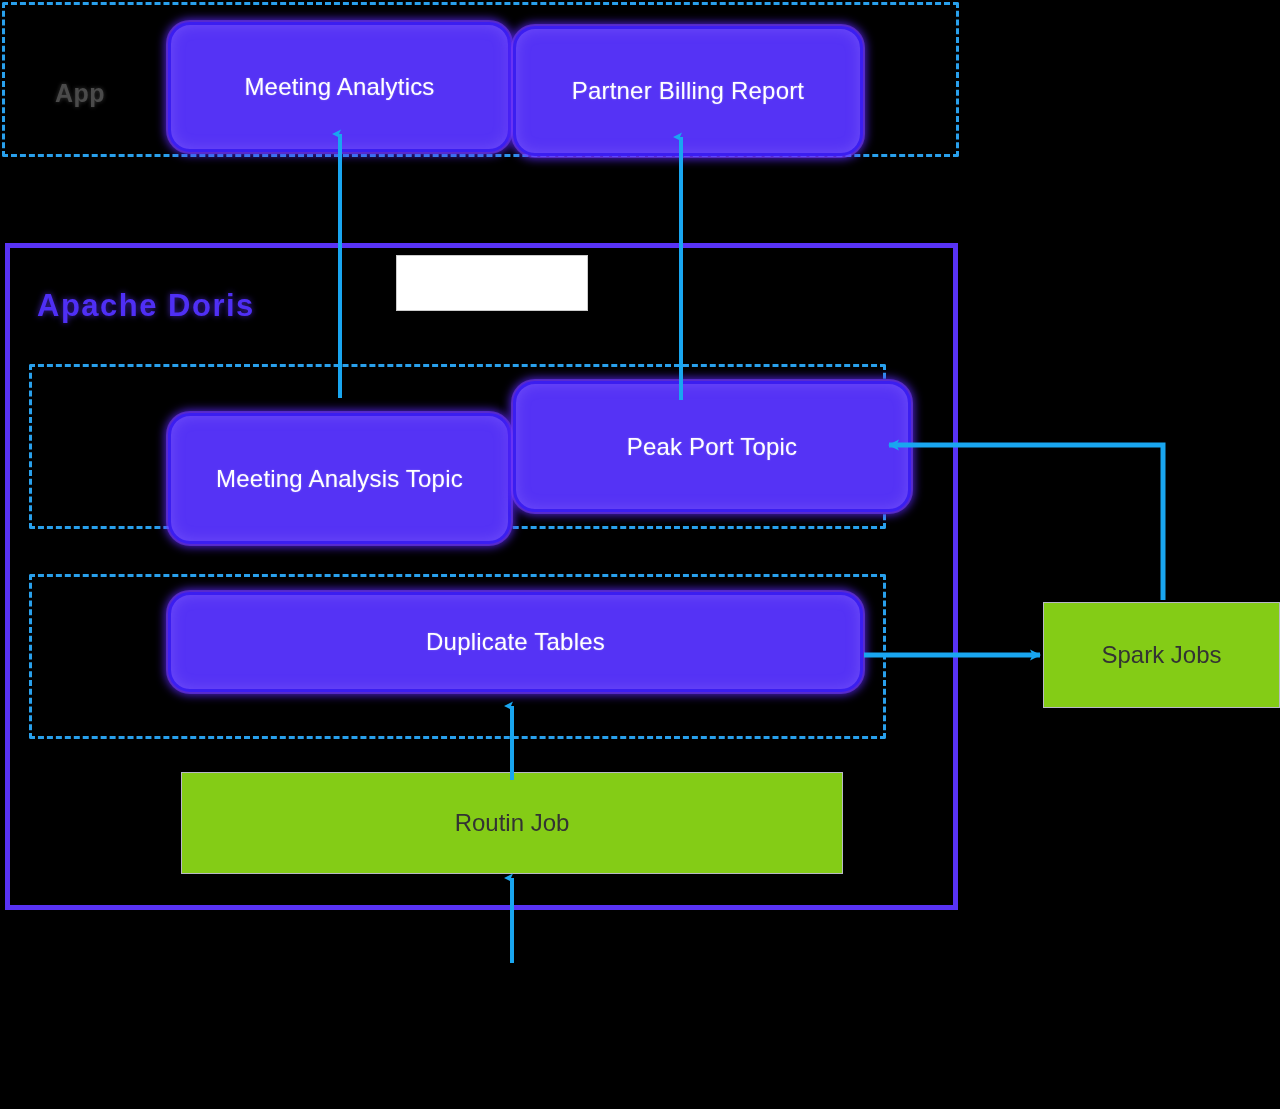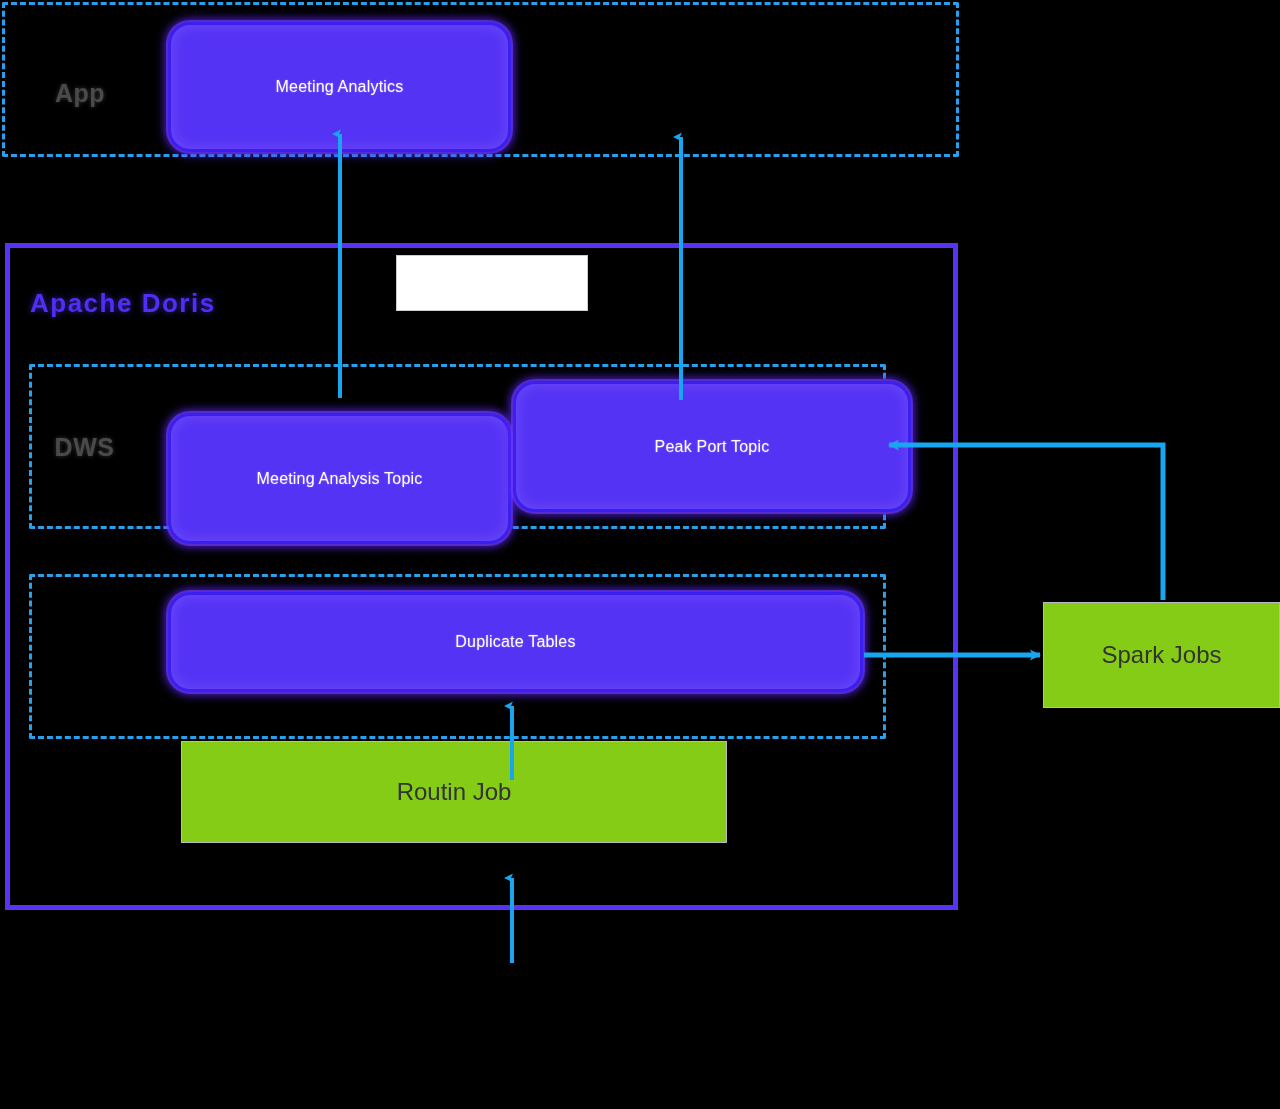--- a/index.html
+++ b/index.html
@@ -37,21 +37,21 @@
 
   
   .node {
     background: #5533f5;
     border: 3px solid #3b1ef0;
     border-radius: 22px;
     color: #ffffff;
     display: flex;
     align-items: center;
     justify-content: center;
-    font-size: 16px;
+    font-size: 24px;
     font-weight: 400;
     letter-spacing: .2px;
     box-shadow:
       0 0 0 2px rgba(118, 60, 255, .55),
       0 0 10px 3px rgba(90, 40, 250, .85),
       inset 0 0 14px rgba(160, 130, 255, .35);
     text-shadow: 0 0 2px rgba(255,255,255,.35);
   }
 
   
@@ -77,25 +77,26 @@
     letter-spacing: .5px;
     text-shadow: 0 0 4px rgba(120,120,120,.45);
     display: flex;
     align-items: center;
     justify-content: center;
   }
 
   
   .doris-title {
     color: #4f2ff5;
-    font-size: 26px;
+    font-size: 31px;
     font-weight: bold;
     letter-spacing: 1.5px;
     text-shadow: 0 0 6px rgba(90, 50, 250, .7);
     white-space: nowrap;
+    margin-left: 7px;
   }
 
   
   #connectors {
     position: absolute;
     left: 0; top: 0;
     width: 1280px;
     height: 1109px;
     pointer-events: none;
   }
@@ -104,41 +105,41 @@
 <body>
 
 <div id="stage">
 
   <div class="abs dash-group" style="left:2px; top:2px; width:957px; height:155px;"></div>
 
   <div class="abs group-label" style="left:20px; top:68px; width:120px; height:50px;">App</div>
 
   <div class="abs node" style="left:168px; top:22px; width:343px; height:130px;">Meeting Analytics</div>
 
+  <div class="abs node" style="left:513px; top:26px; width:350px; height:130px;">Partner Billing Report</div>
 
   <div class="abs solid-group" style="left:5px; top:243px; width:953px; height:667px;"></div>
 
   <div class="abs doris-title" style="left:30px; top:288px;">Apache Doris</div>
 
   <div class="abs white-box" style="left:396px; top:255px; width:192px; height:56px;"></div>
 
   <div class="abs dash-group" style="left:29px; top:364px; width:857px; height:165px;"></div>
 
-  <div class="abs group-label" style="left:22px; top:422px; width:125px; height:50px;">DWS</div>
 
   <div class="abs node" style="left:168px; top:381px; width:343px; height:131px;margin-top:32px;">Meeting Analysis Topic</div>
 
   <div class="abs node" style="left:513px; top:381px; width:398px; height:131px;">Peak Port Topic</div>
 
   <div class="abs dash-group" style="left:29px; top:574px; width:857px; height:165px;"></div>
 
 
   <div class="abs node" style="left:168px; top:592px; width:695px; height:100px;">Duplicate Tables</div>
 
-  <div class="abs plain-box" style="left:181px; top:741px; width:546px; height:102px;">Routin Job</div>
+  <div class="abs plain-box" style="left:181px; top:772px; width:662px; height:102px;">Routin Job</div>
 
   <div class="abs plain-box" style="left:1043px; top:602px; width:237px; height:106px;">Spark Jobs</div>
 
 
   <svg id="connectors" viewBox="0 0 1280 1109" xmlns="http://www.w3.org/2000/svg">
     <defs>
       <marker id="ah-up" markerWidth="10" markerHeight="10" refX="5" refY="8" orient="auto" markerUnits="userSpaceOnUse">
         <path d="M5,0 L9.5,9 L5,7 L0.5,9 Z" fill="#19a6f0"></path>
       </marker>
       <marker id="ah-right" markerWidth="12" markerHeight="12" refX="10" refY="6" orient="auto" markerUnits="userSpaceOnUse">

